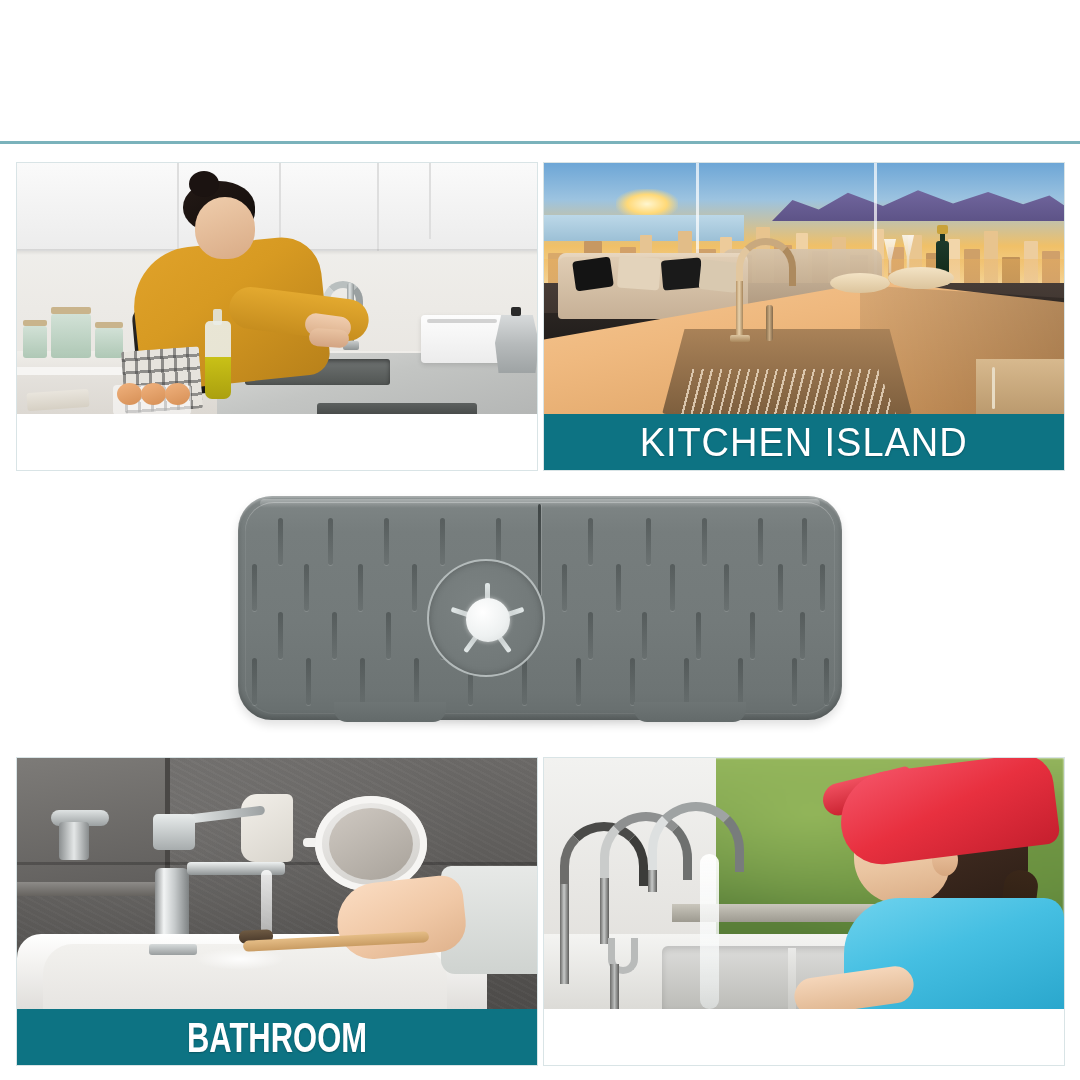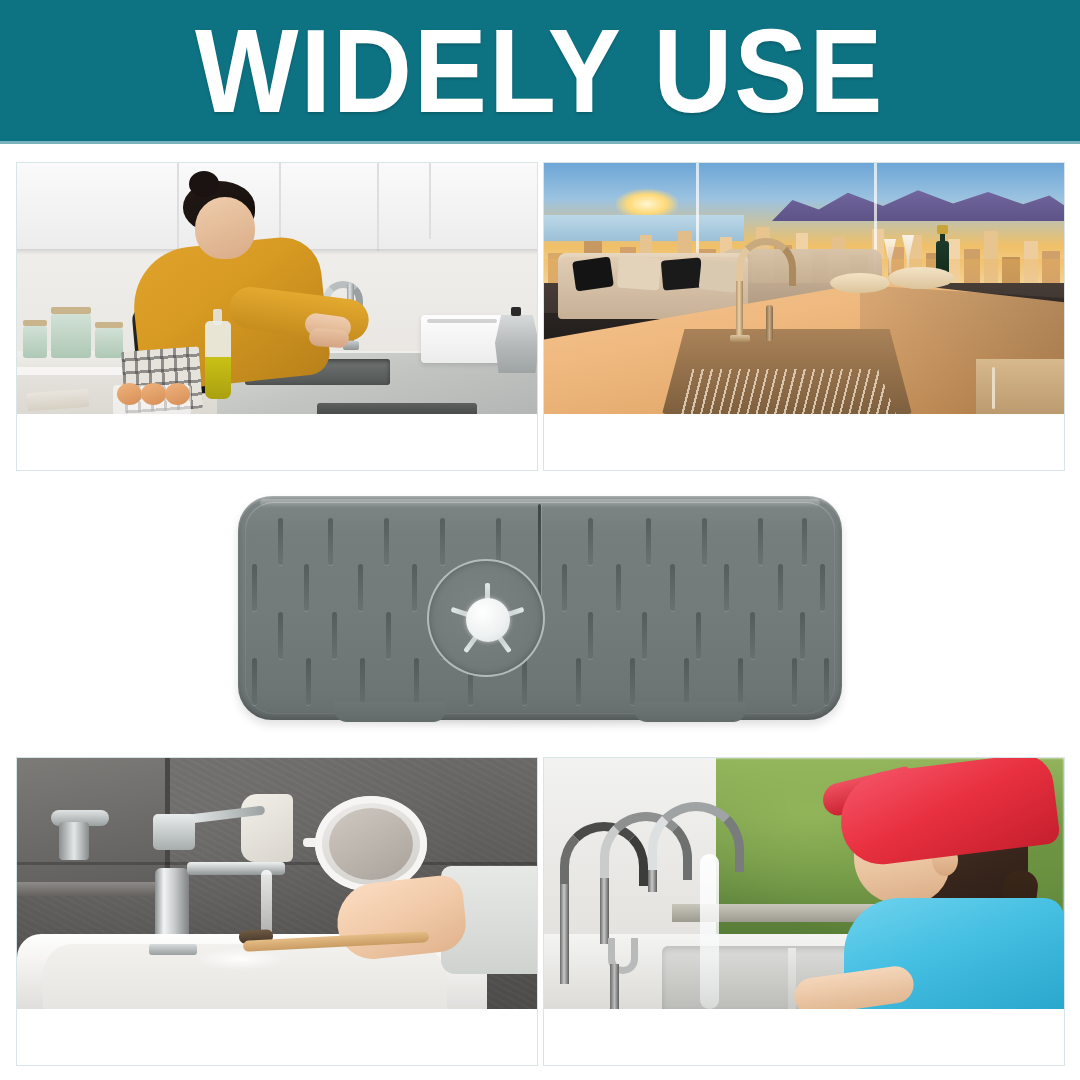--- a/index.html
+++ b/index.html
@@ -435,23 +435,20 @@
     border-radius: 50%;
     background: radial-gradient(circle at 38% 32%, #ffffff, #eef1f1 60%, #d9dddd 100%);
     box-shadow: 0 0 4px rgba(255,255,255,0.55);
   }
 </style>
 </head>
 <body>
 
 <div class="poster">
 
-  <div class="header">
-    <div class="header-title">WIDELY USE</div>
-  </div>
   <div class="header-rule"></div>
 
   <div class="panel tl">
     <div class="photo">
       <div class="k-wall"></div>
       <div class="k-cabrow"></div>
       <div class="k-cabline" style="left:160px"></div>
       <div class="k-cabline" style="left:262px"></div>
       <div class="k-cabline" style="left:360px"></div>
       <div class="k-cabline" style="left:412px;height:76px"></div>
@@ -552,20 +549,23 @@
       <div class="i-tray" style="left:344px; top:104px; width:66px; height:22px;"></div>
       <div class="i-sinkbowl"></div>
       <div class="i-sinkgrid"></div>
       <div class="i-faucet-arc"></div>
       <div class="i-faucet-col"></div>
       <div class="i-faucet-base"></div>
       <div class="i-soap"></div>
       <div class="i-cab"></div>
       <div class="i-cab-handle"></div>
     </div>
+    <div class="caption">
+      <span>KITCHEN ISLAND</span>
+    </div>
   </div>
 
   <div class="mat-wrap">
     <div class="mat-shadow"></div>
     <div class="mat">
       <div class="mat-rim"></div>
       <div class="mat-toplip"></div>
 
       <div class="groove" style="left:40px;  top:22px;"></div>
       <div class="groove" style="left:90px;  top:22px;"></div>
@@ -649,20 +649,23 @@
       <div class="b-water"></div>
       <div class="b-basin"></div>
       <div class="b-basin-in"></div>
       <div class="b-tap-base"></div>
       <div class="b-splash"></div>
       <div class="b-sleeve"></div>
       <div class="b-hand"></div>
       <div class="b-brush-head"></div>
       <div class="b-brush"></div>
     </div>
+    <div class="caption condensed">
+      <span>BATHROOM</span>
+    </div>
   </div>
 
   <div class="panel br">
     <div class="photo">
       <div class="o-green"></div>
       <div class="o-wallL"></div>
       <div class="o-rail"></div>
       <div class="o-counter"></div>
       <div class="o-sink"></div>
       <div class="o-sink-div"></div>

